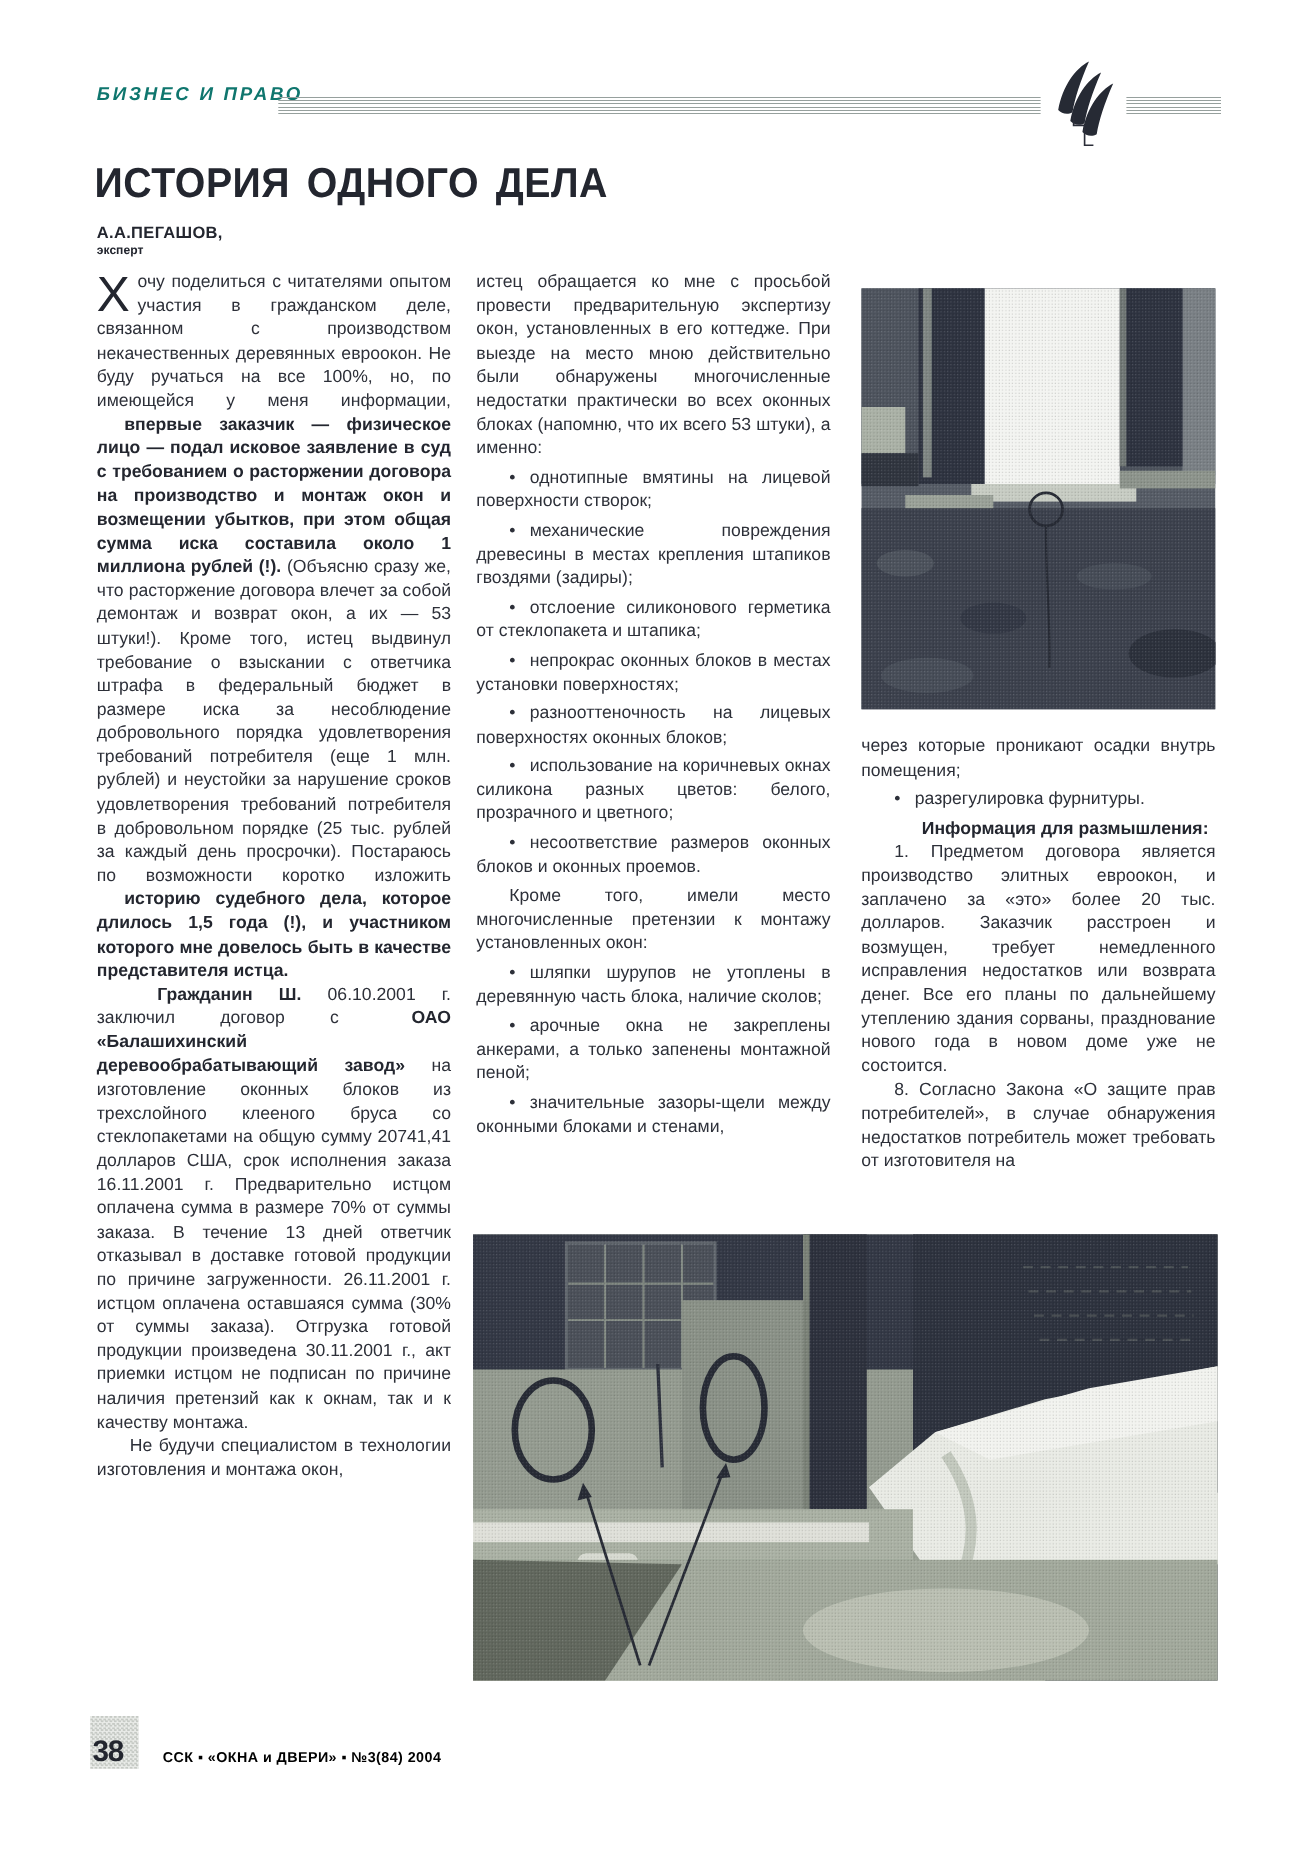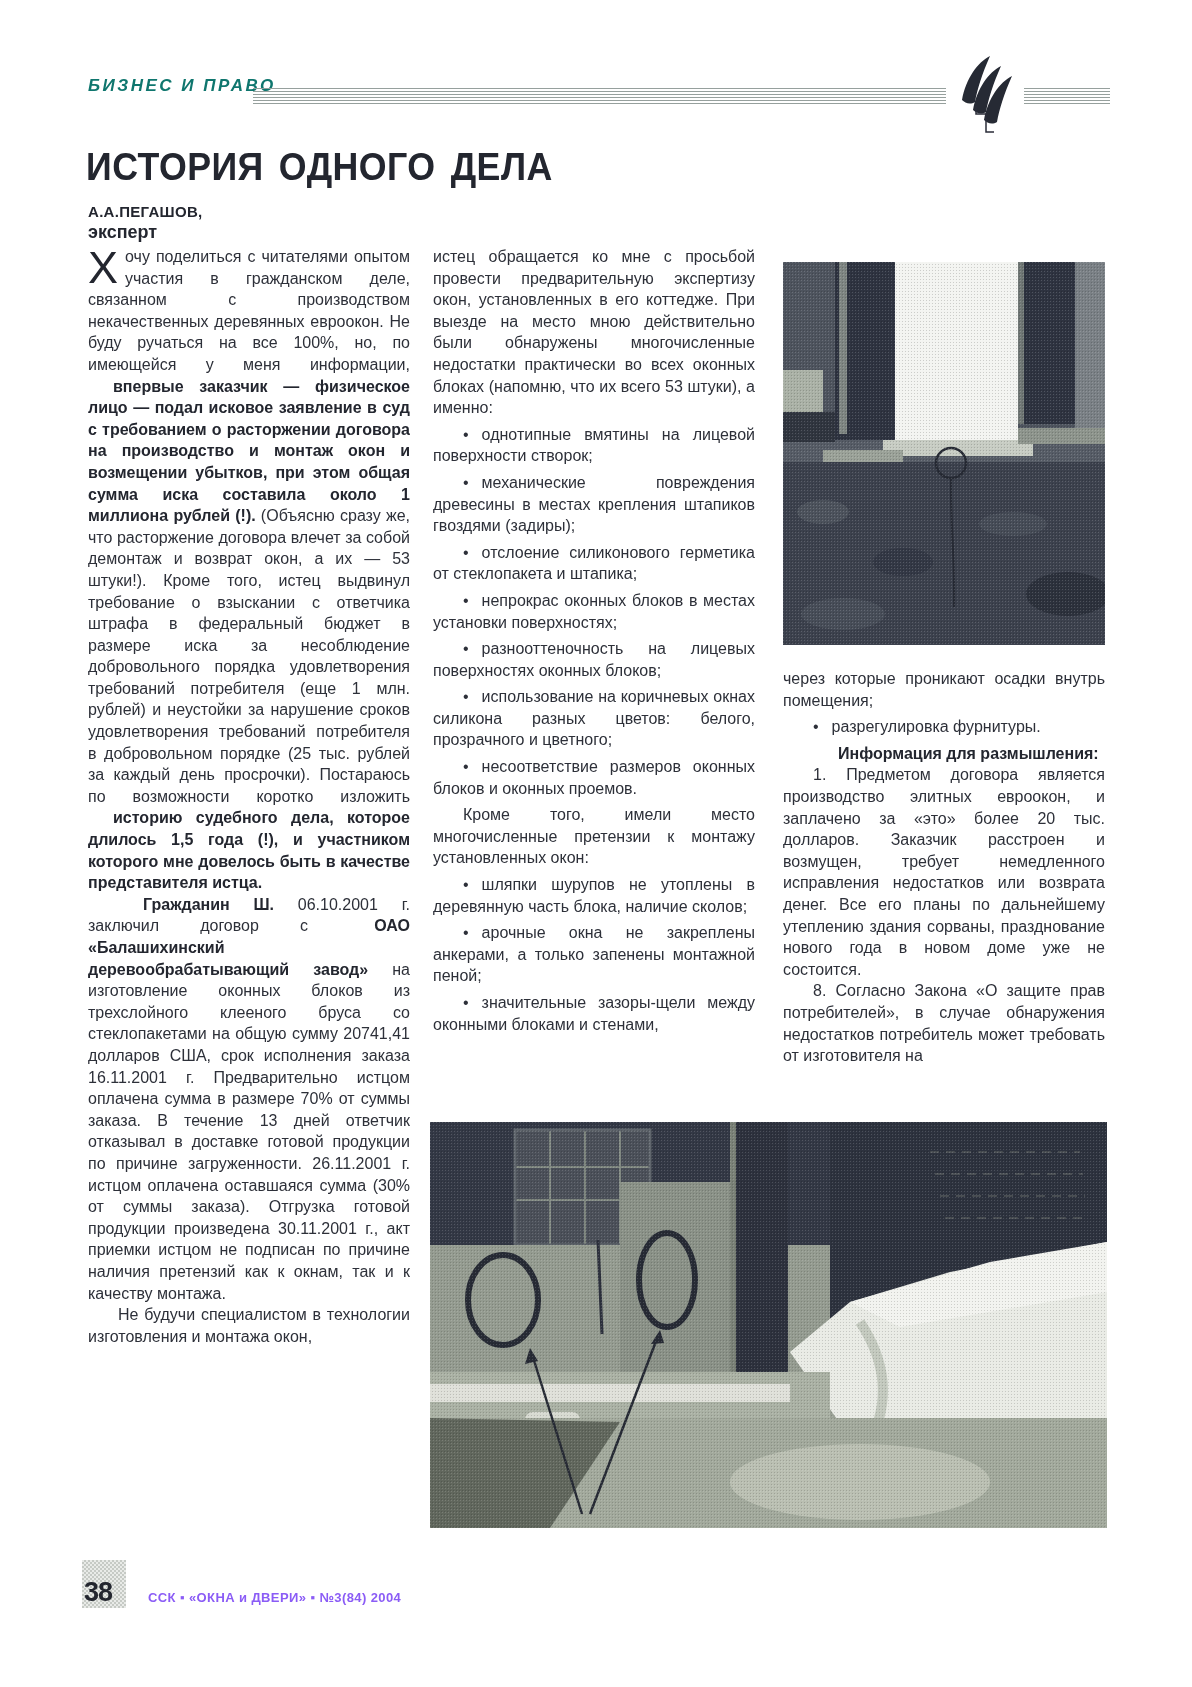--- a/index.html
+++ b/index.html
@@ -9,41 +9,41 @@
     overflow:hidden;
   }
   .section-label{position:absolute;left:88px;top:76px;font-size:17px;font-weight:700;
     letter-spacing:2.5px;color:#0f766e;font-style:italic;}
   .rules{position:absolute;left:253px;top:88px;width:857px;height:16px;
     background:repeating-linear-gradient(to bottom,#96a09d 0,#96a09d 1px,transparent 1px,transparent 3px);}
   .logo{position:absolute;left:946px;top:50px;width:78px;height:84px;background:#ffffff;}
   .title{position:absolute;left:86px;top:146px;font-size:38px;font-weight:700;color:#23262f;
     transform:scaleX(.94);transform-origin:left top;white-space:nowrap;letter-spacing:.5px;word-spacing:5px;}
   .author{position:absolute;left:88px;top:203px;font-size:15px;font-weight:700;color:#23262f;letter-spacing:.3px;}
-  .role{position:absolute;left:88px;top:222px;font-size:18px;font-weight:700;color:#23262f;}
+  .role{position:absolute;left:88px;top:222px;font-size:11px;font-weight:700;color:#23262f;}
   .col{position:absolute;top:246px;width:322px;font-size:16px;line-height:21.6px;
     text-align:justify;color:#2d3039;}
   #col1{left:88px;}
   #col2{left:433px;}
   #col3{left:783px;top:668px;}
   .para{margin:0;}
   .ind{text-indent:30px;}
   .li{margin:5px 0;text-indent:30px;}
   .dot{padding-right:13px;}
   b{font-weight:700;color:#23262f;margin-left:25px;}
   .dropcap{float:left;font-size:45px;line-height:37px;padding:3px 7px 0 0;font-weight:400;color:#23262f;}
   .photo{position:absolute;display:block;}
   #photoTop{left:783px;top:262px;width:322px;height:383px;}
   #photoBottom{left:430px;top:1122px;width:677px;height:406px;}
   .page-box{position:absolute;left:82px;top:1560px;width:44px;height:48px;
     background:repeating-conic-gradient(#c6cac5 0% 25%, #e9ebe8 0% 50%);background-size:4px 4px;}
   .page-num{position:absolute;left:84px;top:1577px;font-size:27px;font-weight:700;
     color:#23262f;letter-spacing:-1px;}
   .footer-line{position:absolute;left:148px;top:1590px;font-size:13px;font-weight:700;
-    color:#8b5cf6;letter-spacing:.4px;}
+    color:#000000;letter-spacing:.4px;}
 </style>
 </head>
 <body>
 
 <div class="section-label">БИЗНЕС И ПРАВО</div>
 <div class="rules"></div>
 <div class="logo">
   <svg width="78" height="84" viewBox="0 0 78 84">
     <path d="M16,50 C20,28 32,12 44,6 C36,24 31,40 29,52 C24,55 19,53 16,50 Z" fill="#262a34"></path>
     <path d="M27,60 C31,38 43,22 55,16 C47,34 42,50 40,62 C35,65 30,63 27,60 Z" fill="#262a34"></path>

